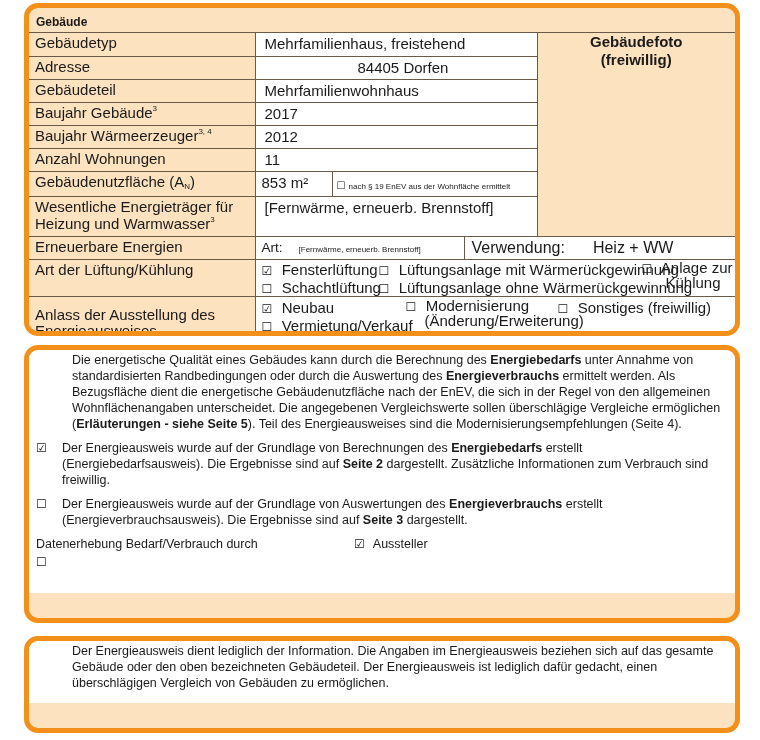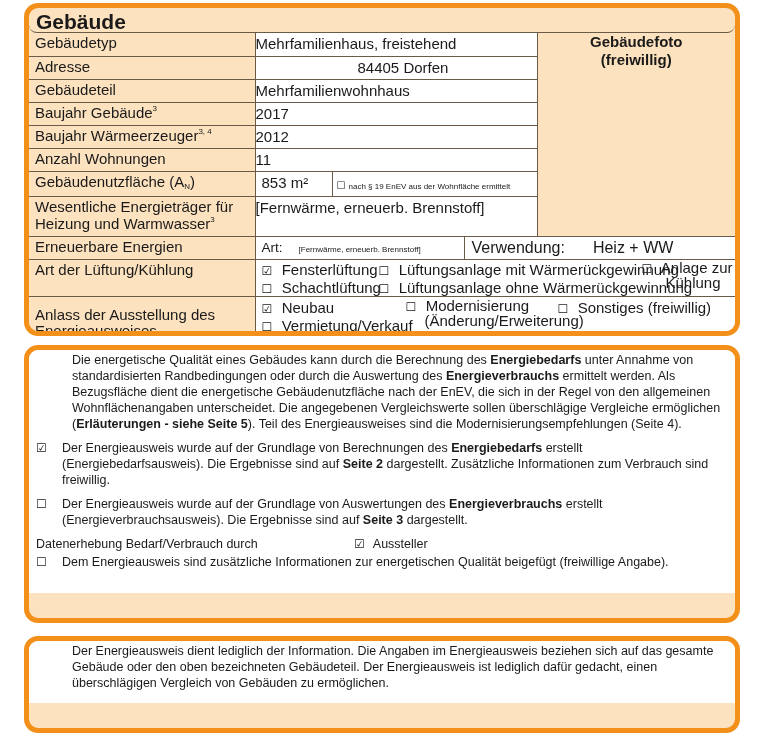--- a/index.html
+++ b/index.html
@@ -14,26 +14,25 @@
       border-radius: 14px;
       background: #fde2bf;
       overflow: hidden;
     }
     #p1 { top: 3px; height: 333px; }
     #p2 { top: 345px; height: 278px; }
     #p3 { top: 636px; height: 97px; }
 
     .panel-title {
       font-weight: bold;
-      font-size: 21px;
+      font-size: 12px;
       padding: 3px 0 0 7px;
       height: 25px;
       line-height: 22px;
       border-bottom: 1px solid #6b5a48;
-      border-radius: 8px;
     }
 
     
     table.bt {
       border-collapse: collapse;
       width: 100%;
       table-layout: fixed;
     }
     table.bt td {
       border-bottom: 1px solid #6b5a48;
@@ -44,21 +43,21 @@
     td.lbl {
       width: 226px;
       padding: 1px 0 0 6px;
       border-right: 1px solid #6b5a48;
       background: #fde2bf;
       font-size: 16px;
       line-height: 18px;
     }
     td.val {
       background: #ffffff;
-      padding: 2px 0 0 0;
+      padding: 2px 0 0 9px;
       border-right: 1px solid #6b5a48;
       font-size: 13.5px;
     }
     td.photo {
       background: #fde2bf;
       vertical-align: middle;
       text-align: center;
       font-size: 8px;
       font-weight: bold;
       line-height: 9px;
@@ -197,21 +196,20 @@
     <div class="check-row">
       <span class="cb">☐</span>
       <div><span>Der Energieausweis wurde auf der Grundlage von Auswertungen des </span><b>Energieverbrauchs</b><span> erstellt (Energieverbrauchsausweis). Die Ergebnisse sind auf </span><b>Seite 3</b><span> dargestellt.</span></div>
     </div>
     <div class="data-row">
       <span class="dl">Datenerhebung Bedarf/Verbrauch durch</span>
       <span><span class="cb">☑</span> <span>Aussteller</span></span>
     </div>
     <div class="check-row" style="margin-top:2px">
       <span class="cb">☐</span>
-      <span>Dem Energieausweis sind zusätzliche Informationen zur energetischen Qualität beigefügt (freiwillige Angabe).</span>
     </div>
   </div>
 </div>
 
 <div class="panel" id="p3">
   <div class="notes-body">
     <p>Der Energieausweis dient lediglich der Information. Die Angaben im Energieausweis beziehen sich auf das gesamte Gebäude oder den oben bezeichneten Gebäudeteil. Der Energieausweis ist lediglich dafür gedacht, einen überschlägigen Vergleich von Gebäuden zu ermöglichen.</p>
   </div>
 </div>
 

